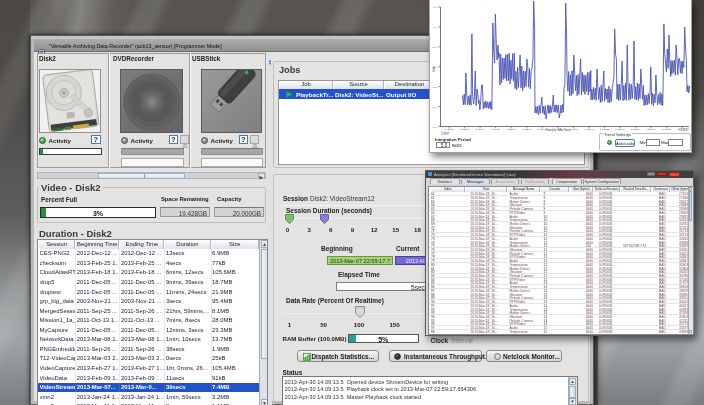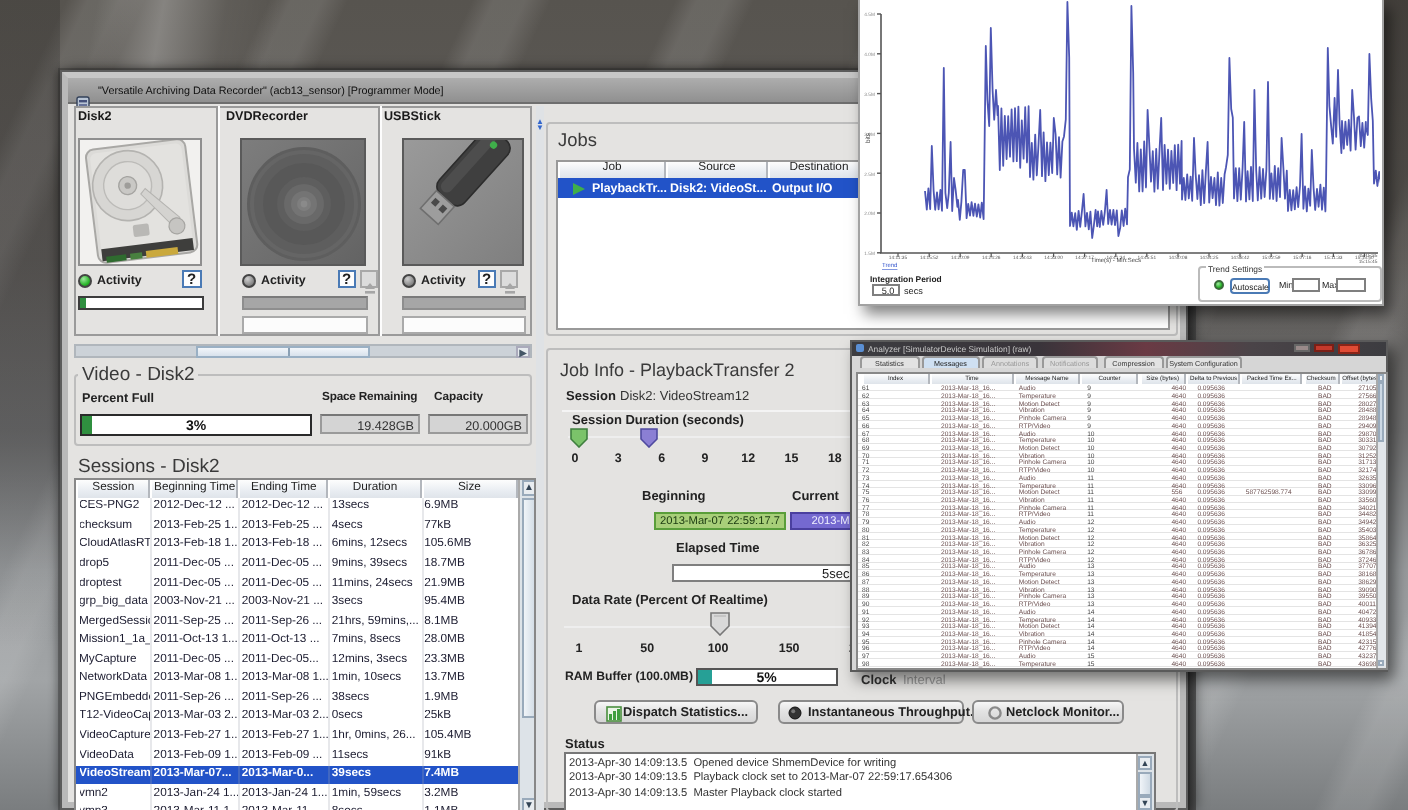--- a/index.html
+++ b/index.html
@@ -1,21 +1,21 @@
 <!DOCTYPE html>
 <html><head><meta charset="utf-8"><style>
 *{margin:0;padding:0;box-sizing:border-box;}
 html,body{width:704px;height:405px;overflow:hidden;font-family:"Liberation Sans",sans-serif;}
 .abs{position:absolute;}
 #scene{position:relative;width:704px;height:405px;overflow:hidden;
  background:
   repeating-linear-gradient(115deg, rgba(255,255,255,0) 0 30px, rgba(255,255,255,.11) 40px 54px, rgba(255,255,255,0) 66px 92px),
   linear-gradient(to bottom,#57544f 0,#5e5b58 130px,#6f6f6f 215px,#989b9d 285px,#a1a4a6 340px,#7a7d7f 405px);}
 .b{font-weight:bold;}
-.gb-title{font-weight:normal;color:#3a3a3a;}
+.gb-title{font-weight:bold;color:#3a3a3a;}
 .btn{background:linear-gradient(#f7f7f7,#e3e3e3 45%,#d6d6d6);border:1px solid #8a8a8a;border-radius:3px;}
 .fld{background:#fff;border:1px solid #7f7f7f;}
 .hdrcell{position:absolute;top:0;height:100%;border-right:1px solid #b3b7bd;border-left:1px solid #fff;
  background:linear-gradient(#fdfdfd,#e9edf2 60%,#dfe4ea);color:#222;text-align:center;}
 </style></head><body>
 <div id="scene">
 <div class="abs" style="left:560px;top:0;width:144px;height:168px;background:linear-gradient(to bottom, rgba(50,46,42,.55), rgba(60,57,53,.45) 60%, rgba(80,80,80,0) 100%);"></div>
 <div class="abs" style="left:0px;top:0;width:30px;height:405px;background:linear-gradient(to bottom, rgba(40,38,36,.25), rgba(50,50,52,.28) 55%, rgba(120,124,128,.0) 80%);"></div>
 <div class="abs" style="left:30px;top:0;width:180px;height:36px;background:linear-gradient(100deg, rgba(255,255,255,0) 10%, rgba(255,255,255,.28) 28%, rgba(255,255,255,.05) 45%, rgba(255,255,255,0) 60%);"></div>
 <div class="abs" style="left:30px;top:35px;width:564px;height:370px;
@@ -115,21 +115,21 @@
 <div class="abs" style="left:9px;top:171px;width:116px;height:10.5px;background:#fff;border:1px solid #2a2a2a;">
   <div class="abs" style="left:0;top:0;width:5px;height:100%;background:#2f8f3f;"></div>
   <div class="abs b" style="left:0;top:1.5px;width:100%;text-align:center;font-size:7px;color:#111;">3%</div>
 </div>
 <div class="abs" style="left:129px;top:171px;width:50px;height:10px;background:#d4d4d4;border:1px solid #9a9a9a;border-top-color:#777;">
   <div class="abs" style="right:2px;top:1.5px;font-size:6.3px;color:#333;">19.428GB</div>
       </div>
 <div class="abs" style="left:183px;top:171px;width:50px;height:10px;background:#d4d4d4;border:1px solid #9a9a9a;border-top-color:#777;">
   <div class="abs" style="right:2px;top:1.5px;font-size:6.3px;color:#333;">20.000GB</div>
       </div>
-<div class="abs gb-title" style="left:8px;top:191.5px;font-size:9.5px;">Sessions - Disk2</div>
+<div class="abs gb-title" style="left:8px;top:191.5px;font-size:9.5px;">Duration - Disk2</div>
 <div class="abs" style="left:6px;top:203px;width:231px;height:167px;border:1px solid #888;background:#fff;overflow:hidden;">
 <div class="abs" style="left:0;top:0;width:221px;height:8.8px;">
           <div class="hdrcell" style="left:0px;width:37.3px;font-size:5.9px;line-height:8.6px;">Session</div>
           <div class="hdrcell" style="left:37.3px;width:44.10000000000001px;font-size:5.9px;line-height:8.6px;">Beginning Time</div>
           <div class="hdrcell" style="left:81.4px;width:45.0px;font-size:5.9px;line-height:8.6px;">Ending Time</div>
           <div class="hdrcell" style="left:126.4px;width:46.19999999999999px;font-size:5.9px;line-height:8.6px;">Duration</div>
           <div class="hdrcell" style="left:172.6px;width:48.30000000000001px;font-size:5.9px;line-height:8.6px;">Size</div>
         </div>
 <div class="abs" style="left:221px;top:0;width:10px;height:167px;background:#dde3e8;border-left:1px solid #aaa;">
  <div class="abs" style="left:0.5px;top:0px;width:8px;height:8px;background:#e8ecf0;border:1px solid #9ab;font-size:5px;line-height:7px;text-align:center;color:#345;">▲</div>
@@ -275,21 +275,20 @@
  <div class="abs" style="left:0;top:7.5px;width:100%;height:10px;background:#2253c8;color:#fff;font-weight:bold;font-size:6.2px;">
    <svg class="abs" style="left:7px;top:2px;" width="7" height="7">
             <path d="M0.5 0.5 L6.5 3.5 L0.5 6.5 Z" fill="#3fae4a"></path>
           </svg>
    <span class="abs" style="left:17px;top:2px;">PlaybackTr...</span>
    <span class="abs" style="left:56px;top:2px;">Disk2: VideoSt...</span>
    <span class="abs" style="left:107px;top:2px;">Output I/O</span>
  </div>
 </div>
 <div class="abs" style="left:242px;top:138px;width:316px;height:232px;border:1px solid #bdbdbd;border-radius:2px;"></div>
-<div class="abs gb-title" style="left:247px;top:143.5px;font-size:9px;background:#e4e3e1;padding:0 2px;">Job Info - PlaybackTransfer 2</div>
 <div class="abs b" style="left:252px;top:159px;font-size:6.5px;color:#222;">Session</div>
 <div class="abs" style="left:279px;top:159px;font-size:6.5px;color:#333;">Disk2: VideoStream12</div>
 <div class="abs" style="left:250px;top:168.5px;width:303px;height:1px;background:#c6c6c6;border-bottom:1px solid #f4f4f4;"></div>
 <div class="abs b" style="left:255px;top:170.5px;font-size:6.5px;color:#222;">Session Duration (seconds)</div>
 <div class="abs" style="left:253px;top:182px;width:176px;height:1px;background:#9a9a9a;border-bottom:1px solid #eee;"></div>
 <svg class="abs" style="left:254.0px;top:177.5px;" width="9" height="10">
         <path d="M0.5 0.5 H8.5 V5.5 L4.5 9.5 L0.5 5.5 Z" fill="#7bc36a" stroke="#3f7f3f" stroke-width="0.8"></path>
       </svg>
 <svg class="abs" style="left:289.0px;top:177.5px;" width="9" height="10">
         <path d="M0.5 0.5 H8.5 V5.5 L4.5 9.5 L0.5 5.5 Z" fill="#8b7fd4" stroke="#4f4a9f" stroke-width="0.8"></path>

